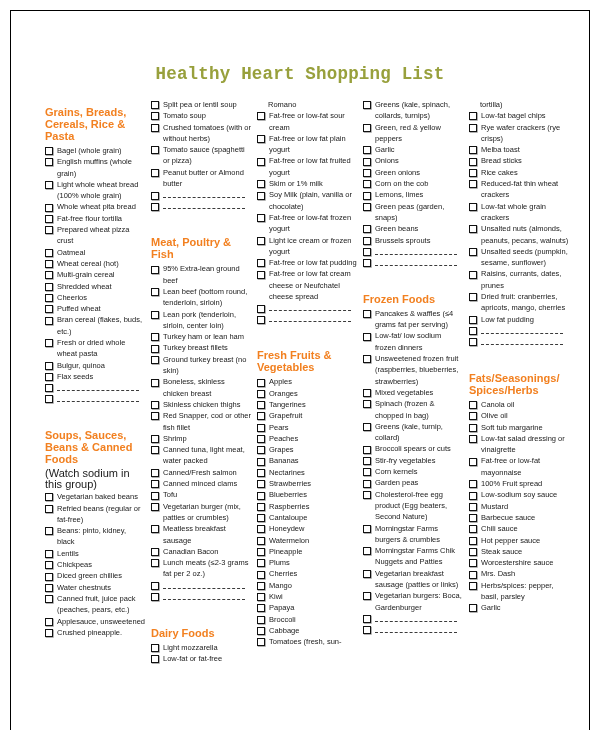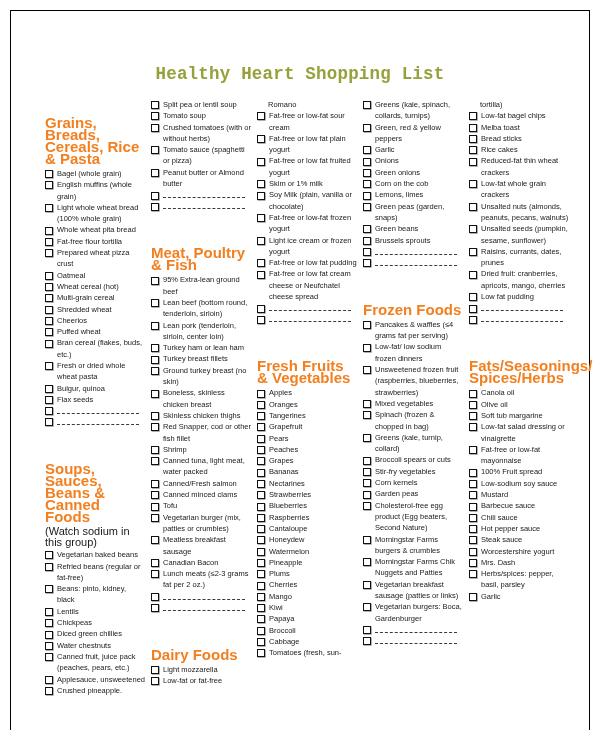--- a/index.html
+++ b/index.html
@@ -13,22 +13,22 @@
   }
   .title{
     position:absolute;top:64px;left:0;width:600px;text-align:center;
     font-size:17.5px;font-weight:bold;color:#98A03C;margin:0;letter-spacing:.2px;font-family:Liberation Mono, monospace;
   }
   .columns{
     position:absolute;top:99px;left:45px;display:flex;gap:6px;
   }
   .col{width:100px;flex:0 0 100px;}
   .heading{
-    color:#F28020;font-weight:bold;font-size:15px;line-height:12px;
-    margin:18px 0 3px 0;
+    color:#F28020;font-weight:bold;font-size:11px;line-height:12px;
+    margin:7px 0 3px 0;
   }
   .note{font-size:11px;line-height:11px;margin-bottom:1px;}
   .item{display:flex;align-items:flex-start;gap:4px;}
   .item .txt{
     font-size:7.5px;line-height:11.3px;flex:1;min-width:0;
   }
   .item.cont{padding-left:11px;}
   .cb{
     flex:0 0 6px;width:6px;height:6px;margin-top:2.2px;
     border:1px solid #111;background:#fff;
@@ -555,20 +555,24 @@
     <div class="col">
       <div class="item cont">
         <span class="txt">tortilla)</span>
       </div>
       <div class="item">
         <span class="cb"></span>
         <span class="txt">Low-fat bagel chips</span>
       </div>
       <div class="item">
         <span class="cb"></span>
+        <span class="txt">Rye wafer crackers (rye crisps)</span>
+      </div>
+      <div class="item">
+        <span class="cb"></span>
         <span class="txt">Melba toast</span>
       </div>
       <div class="item">
         <span class="cb"></span>
         <span class="txt">Bread sticks</span>
       </div>
       <div class="item">
         <span class="cb"></span>
         <span class="txt">Rice cakes</span>
       </div>
@@ -653,21 +657,21 @@
       <div class="item">
         <span class="cb"></span>
         <span class="txt">Hot pepper sauce</span>
       </div>
       <div class="item">
         <span class="cb"></span>
         <span class="txt">Steak sauce</span>
       </div>
       <div class="item">
         <span class="cb"></span>
-        <span class="txt">Worcestershire yogurt</span>
+        <span class="txt">Worcestershire sauce</span>
       </div>
       <div class="item">
         <span class="cb"></span>
         <span class="txt">Mrs. Dash</span>
       </div>
       <div class="item">
         <span class="cb"></span>
         <span class="txt">Herbs/spices: pepper, basil, parsley</span>
       </div>
       <div class="item">

